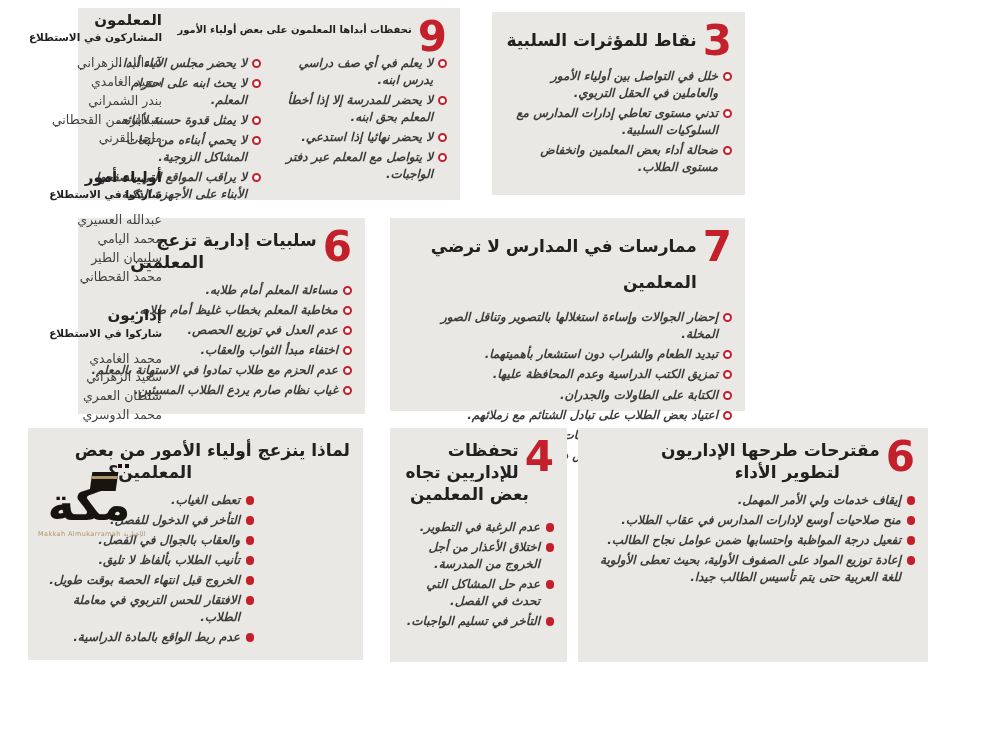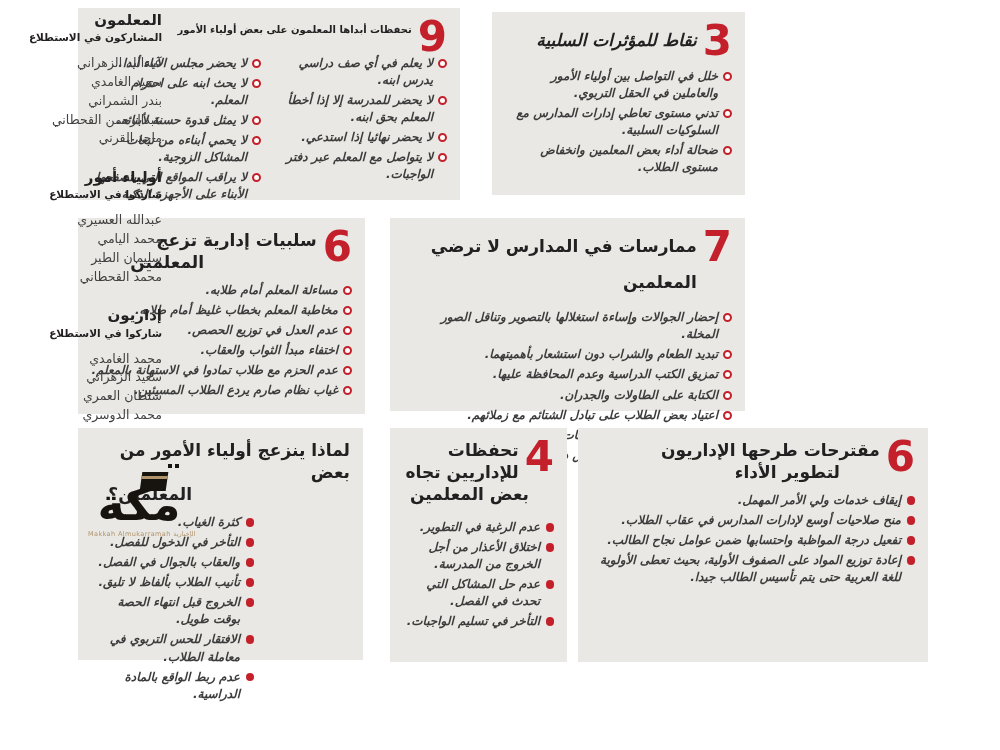--- a/index.html
+++ b/index.html
@@ -13,29 +13,29 @@
   html,body{background:#ffffff;}
   body{font-family:"DejaVu Sans",sans-serif;}
   .page{position:relative;width:1000px;height:750px;background:#fff;overflow:hidden;direction:rtl;}
 
   
   .box{position:absolute;background:var(--box-bg);padding:11px 13px;}
   #box9  {right:540px; top:8px;   width:382px; height:192px;}
   #box3  {right:255px; top:12px;  width:253px; height:183px;}
   #box6a {right:635px; top:218px; width:287px; height:196px;}
   #box7  {right:255px; top:218px; width:355px; height:193px;}
-  #boxwhy{right:637px; top:428px; width:285px; height:232px;}
+  #boxwhy{right:637px; top:428px; width:335px; height:232px;}
   #box4  {right:433px; top:428px; width:177px; height:234px;}
   #box6b {right:72px;  top:428px; width:350px; height:234px;}
 
   .bhead{margin-bottom:9px;}
   .num{float:right;color:var(--red);font-weight:bold;font-size:42px;line-height:36px;margin-left:6px;}
   .tl{font-weight:bold;font-size:17px;color:var(--ink);line-height:1.3;text-align:right;}
   #box9 .tl{font-size:10px;line-height:2.2;}
-  #box3 .tl{line-height:2.1;font-style:italic;}
+  #box3 .tl{line-height:2.1;}
   #box7 .tl{line-height:2.1;}
   #box6a .tl2{margin-left:0;margin-right:148px;}
   #boxwhy .tl2{margin-right:158px;}
   #box6b .tl2{margin-right:75px;}
   #box4 .tl3{margin-right:18px;text-align:center;}
 
   ul.blist{list-style:none;clear:both;font-style:italic;}
   ul.blist li{position:relative;padding-right:14px;font-size:12px;font-weight:bold;
     color:var(--body);line-height:1.42;margin-bottom:3px;text-align:right;}
   ul.blist li::before{content:"";position:absolute;right:0;top:4px;border-radius:50%;}
@@ -144,21 +144,21 @@
   </section>
 
   <section class="box solid" id="boxwhy">
     <div class="bhead">
       <div>
           <div class="tl tl1">لماذا ينزعج أولياء الأمور من بعض</div>
           <div class="tl tl2">المعلمين؟</div>
         </div>
     </div>
     <ul class="blist" style="margin-right:96px;">
-        <li>كثرة الغياب.</li>
+        <li>تعطى الغياب.</li>
         <li>التأخر في الدخول للفصل.</li>
         <li>والعقاب بالجوال في الفصل.</li>
         <li>تأنيب الطلاب بألفاظ لا تليق.</li>
         <li>الخروج قبل انتهاء الحصة بوقت طويل.</li>
         <li>الافتقار للحس التربوي في معاملة الطلاب.</li>
         <li>عدم ربط الواقع بالمادة الدراسية.</li>
       </ul>
     <div class="logo">
       <div class="logo-mark">
         <div class="logo-dots">

